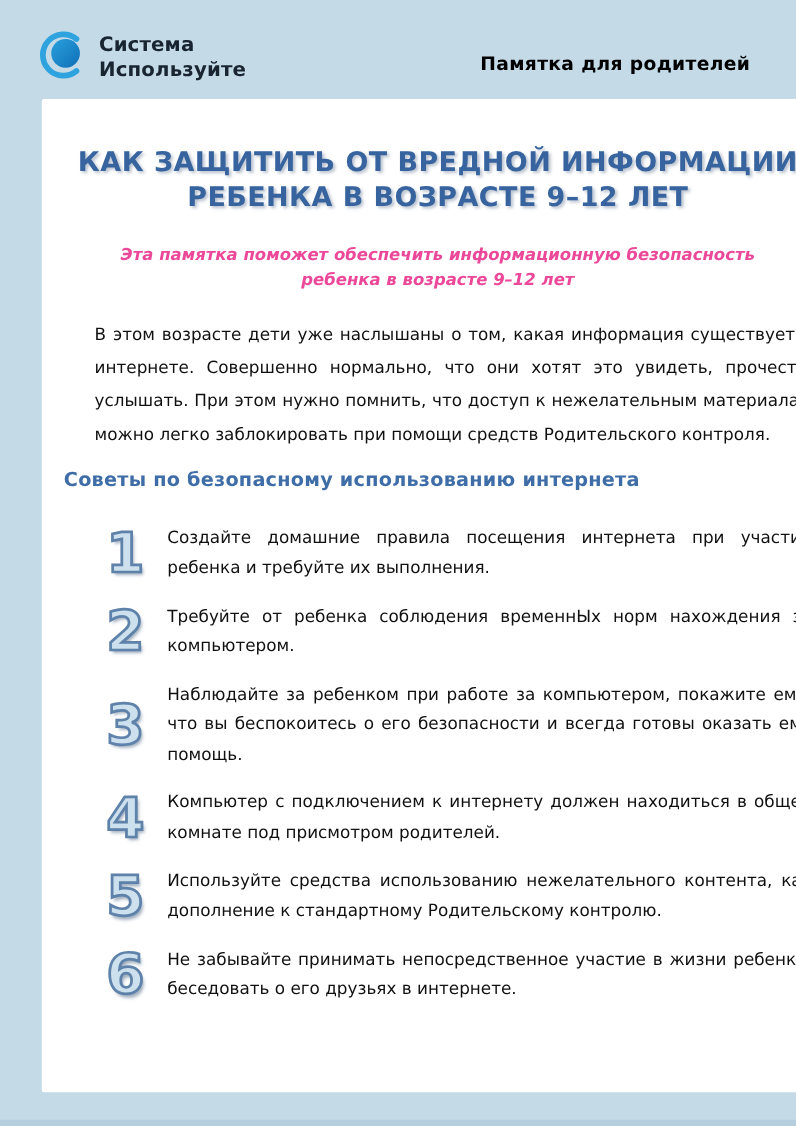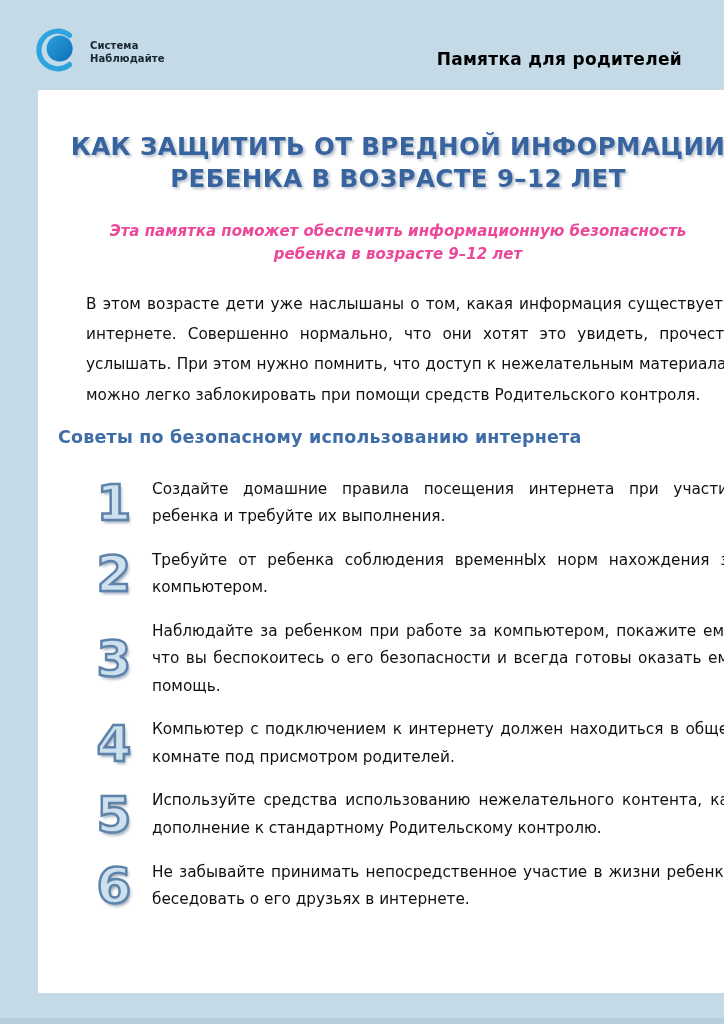--- a/index.html
+++ b/index.html
@@ -15,21 +15,21 @@
     overflow: hidden;
   }
   
   .logo {
     position: absolute; left: 33px; top: 26px;
     display: flex; align-items: center;
   }
   .logo-icon { width: 48px; height: 48px; flex: 0 0 auto; }
   .logo-text {
     margin-left: 9px;
-    font-size: 10px; font-weight: 700;
+    font-size: 18px; font-weight: 700;
     color: #18242f; line-height: 1.3;
     letter-spacing: 0.1px;
   }
   .header-right {
     position: absolute; top: 49px; right: 42px;
     font-size: 17px; font-weight: 700;
     color: #000000; letter-spacing: 0.3px;
   }
   
   .card {
@@ -113,21 +113,21 @@
             <stop offset="0" stop-color="#2aa0dc"></stop>
             <stop offset="1" stop-color="#0f6fb8"></stop>
           </linearGradient>
         </defs>
         <path d="M 35 9 A 18 18 0 1 0 35 37" fill="none" stroke="#2ea3dd" stroke-width="5" stroke-linecap="round"></path>
         <circle cx="25.5" cy="21.5" r="12.5" fill="url(#ballGrad)"></circle>
       </svg>
     </span>
     <div class="logo-text">
       <div>Система</div>
-      <div>Наблюдайте</div>
+      <div>Используйте</div>
     </div>
   </div>
 
   <div class="header-right">Памятка для родителей</div>
 
   <div class="card">
 
     <h1 class="title">
       <div>КАК ЗАЩИТИТЬ ОТ ВРЕДНОЙ ИНФОРМАЦИИ</div>
       <div>РЕБЕНКА В ВОЗРАСТЕ 9–12 ЛЕТ</div>

